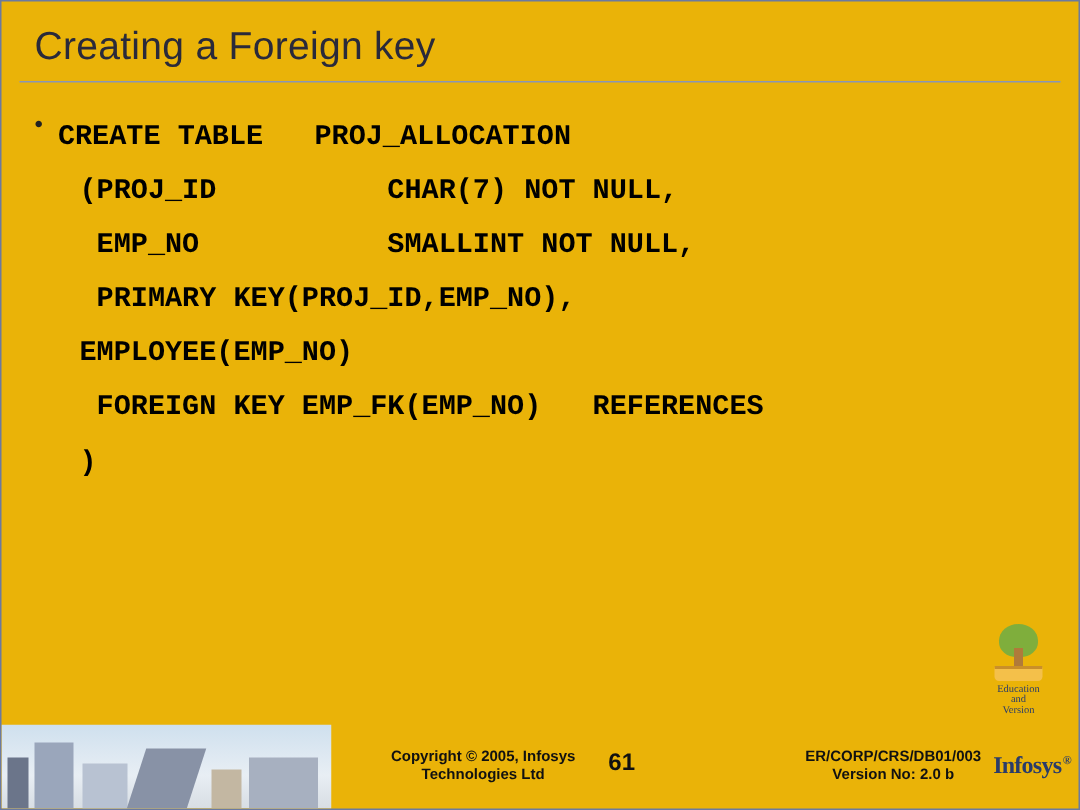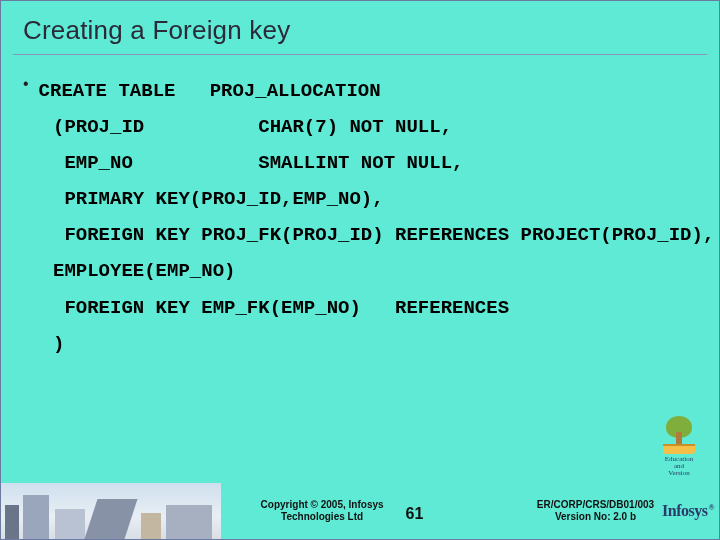--- a/index.html
+++ b/index.html
@@ -10,21 +10,21 @@
     font-family: Arial, Helvetica, sans-serif;
     background: #fff;
     overflow: hidden;
   }
   .slide {
     box-sizing: border-box;
     width: 720px;
     height: 540px;
     border: 1px solid #6b7aa0;
     position: relative;
-    background: #5eead4;
+    background: #eab308;
   }
   .title {
     font-size: 26px;
     color: #2a2a3a;
     padding: 14px 0 8px 22px;
     font-weight: 400;
     letter-spacing: 0.2px;
   }
   .title-rule {
     border: none;
@@ -88,21 +88,21 @@
   .b6 { left: 165px; width: 46px; height: 34px; background:#a7b0c0;}
   .footer-center {
     flex: 1;
     text-align: center;
     font-size: 10px;
     font-weight: bold;
     color: #111;
     line-height: 1.25;
     display: flex;
     justify-content: center;
-    align-items: flex-end;
+    align-items: flex-start;
     gap: 22px;
   }
   .footer-copy {
     text-align: center;
   }
   .slide-num {
     font-size: 16px;
     font-weight: bold;
   }
   .footer-right {
@@ -183,21 +183,20 @@
   <hr class="title-rule">
 
   <div class="body">
     <div class="bullet-row">
       <div class="bullet-dot">•</div>
       <div class="code-block">CREATE TABLE   PROJ_ALLOCATION</div>
     </div>
     <div class="code-block code-indent">(PROJ_ID          CHAR(7) NOT NULL,</div>
     <div class="code-block code-indent"> EMP_NO           SMALLINT NOT NULL,</div>
     <div class="code-block code-indent"> PRIMARY KEY(PROJ_ID,EMP_NO),</div>
-    <div class="code-block code-indent"> FOREIGN KEY PROJ_FK(PROJ_ID) REFERENCES PROJECT(PROJ_ID),</div>
     <div class="code-block code-indent">EMPLOYEE(EMP_NO)</div>
     <div class="code-block code-indent"> FOREIGN KEY EMP_FK(EMP_NO)   REFERENCES</div>
     <div class="code-block code-indent">)</div>
   </div>
 
   <div class="edu-badge">
     <div class="edu-tree">
       <div class="canopy"></div>
       <div class="trunk"></div>
       <div class="book"></div>

